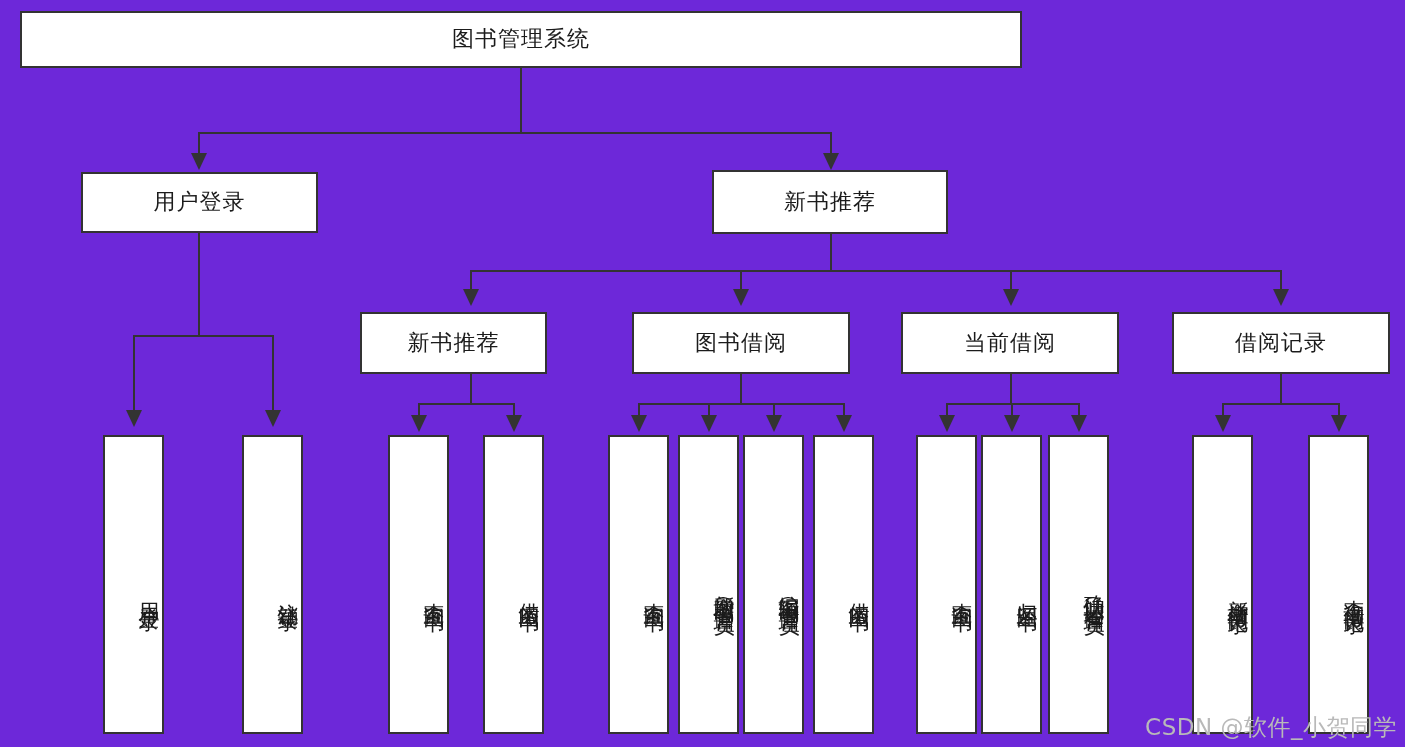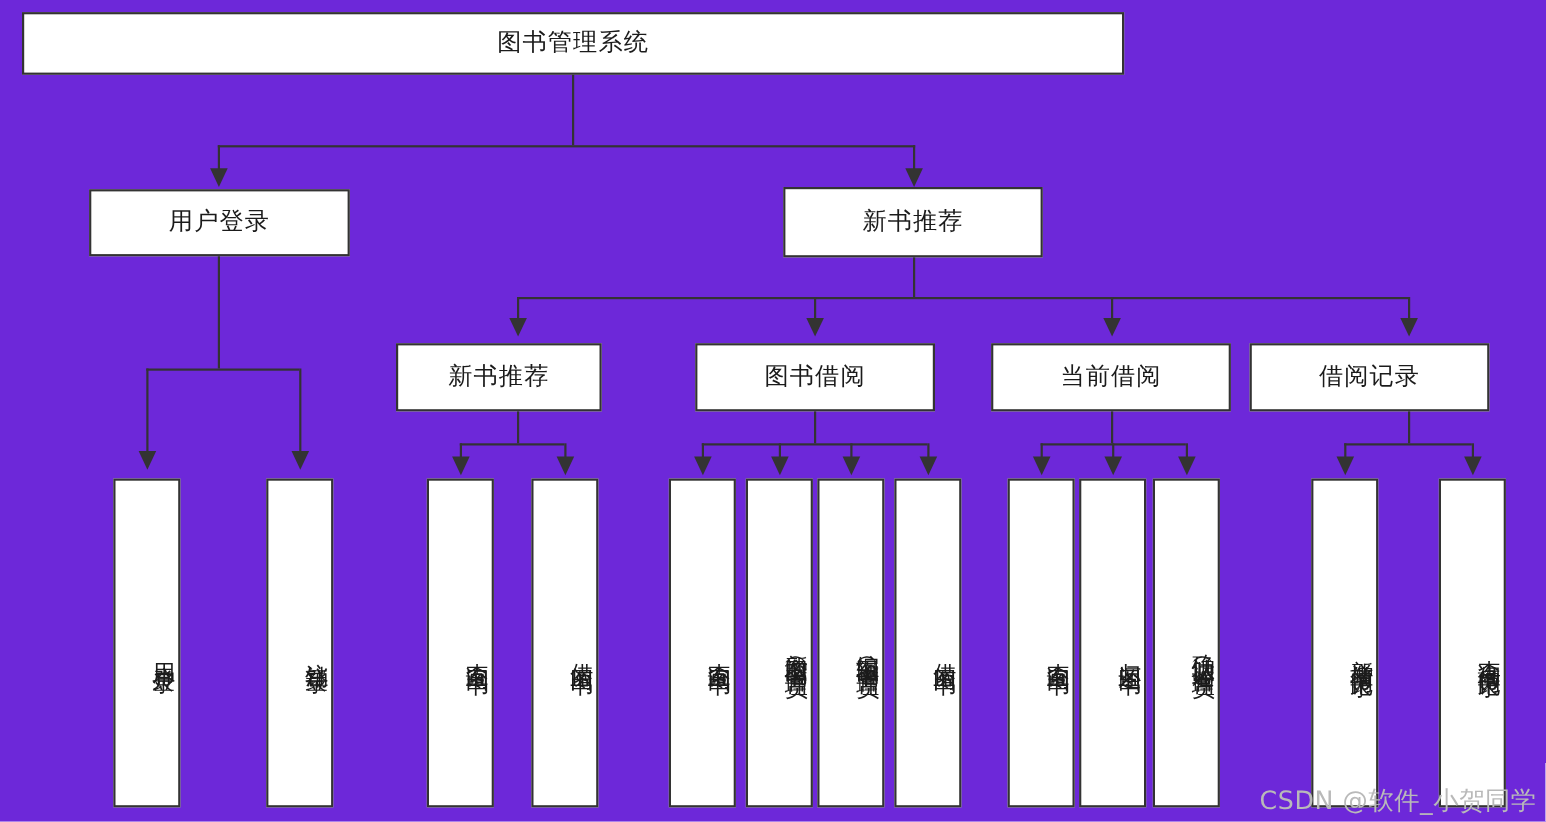--- a/index.html
+++ b/index.html
@@ -130,21 +130,21 @@
 
   <div class="node horiz" style="left:360px; top:312px; width:187px; height:62px;">
     <span>新书推荐</span>
   </div>
   <div class="node horiz" style="left:632px; top:312px; width:218px; height:62px;">
     <span>图书借阅</span>
   </div>
   <div class="node horiz" style="left:901px; top:312px; width:218px; height:62px;text-align:right;">
     <span>当前借阅</span>
   </div>
-  <div class="node horiz" style="left:1136px; top:312px; width:218px; height:62px;">
+  <div class="node horiz" style="left:1172px; top:312px; width:218px; height:62px;">
     <span>借阅记录</span>
   </div>
 
   <div class="conn-v" style="left:470px; top:374px; height:29px;"></div>
   <div class="conn-h" style="left:418px; top:403px; width:95px;"></div>
   <div class="conn-v" style="left:418px; top:403px; height:14px;"></div>
   <div class="arrow" style="left:411px; top:415px;"></div>
   <div class="conn-v" style="left:513px; top:403px; height:14px;"></div>
   <div class="arrow" style="left:506px; top:415px;"></div>
 

